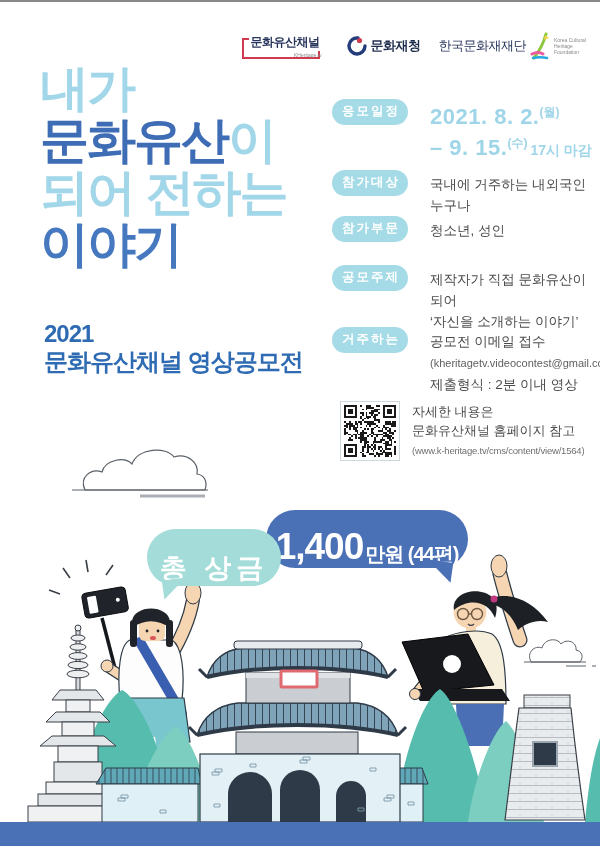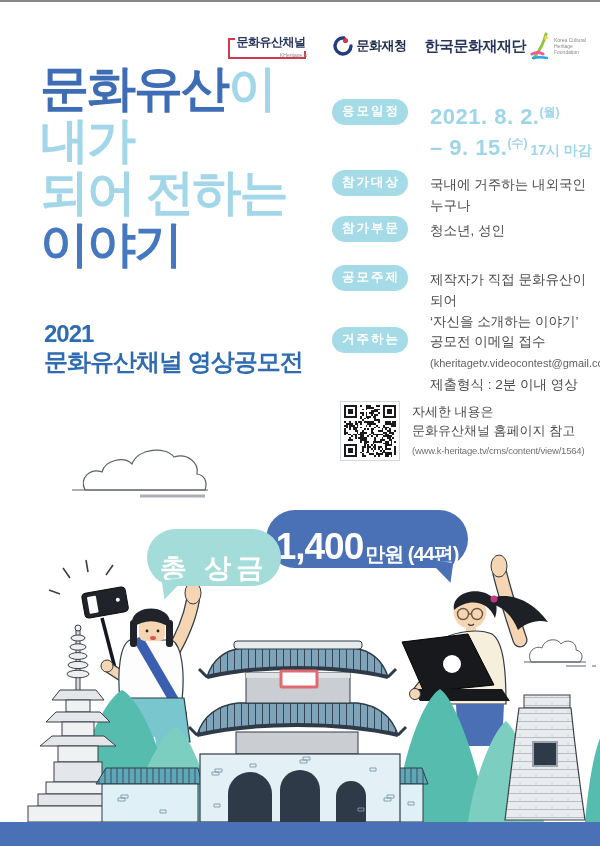--- a/index.html
+++ b/index.html
@@ -7,21 +7,21 @@
           font-family:"Liberation Sans", sans-serif;margin:2px auto;}
   
   .logos{position:absolute;top:28px;right:12px;display:flex;align-items:center;gap:18px;z-index:4;}
   .logo1{position:relative;padding:4px 7px;}
   .l1frame{position:absolute;left:0;top:8px;width:74px;height:17px;border:2px solid #cf3a4e;}
   .l1text{position:relative;font-size:12px;font-weight:800;color:#27355c;background:#fff;padding:0 2px;letter-spacing:-0.5px;}
   .l1sub{position:relative;font-size:5px;color:#8a8a8a;text-align:right;margin-top:1px;}
   .logo2{display:flex;align-items:center;gap:4px;}
   .l2text{font-size:13px;font-weight:800;color:#1c2b4a;letter-spacing:-0.5px;}
   .logo3{display:flex;align-items:center;gap:4px;}
-  .l3text{font-size:15px;font-weight:700;color:#27355c;letter-spacing:-0.5px;}
+  .l3text{font-size:13px;font-weight:400;color:#27355c;letter-spacing:-0.5px;}
   .l3sub{font-size:5px;color:#8a8a8a;width:34px;line-height:6px;}
   
   .title{position:absolute;left:40px;top:60px;font-weight:800;font-size:49px;line-height:52px;letter-spacing:-2px;z-index:2;}
   .t-light{color:#a2d6e9;}
   .t-mid{color:#3e6db5;}
   .t-mid2{color:#4678c0;}
   .subtitle{position:absolute;left:44px;top:318px;font-weight:800;color:#2e6bb3;font-size:24px;line-height:28px;letter-spacing:-1px;z-index:2;}
   
   .sec{position:absolute;left:332px;display:flex;gap:22px;align-items:flex-start;z-index:2;width:268px;}
   .pill{background:#a5dbe6;color:#fff;font-weight:700;font-size:12.5px;letter-spacing:2px;
@@ -80,22 +80,22 @@
         <path d="M4,26 C10,18 14,10 16,2" stroke="#8dc63f" stroke-width="3" fill="none" stroke-linecap="round"></path>
         <path d="M2,22 C6,20 10,20 13,22" stroke="#ec5ba1" stroke-width="3" fill="none" stroke-linecap="round"></path>
         <path d="M3,26 C8,25 12,25 17,26" stroke="#27aae1" stroke-width="2.6" fill="none" stroke-linecap="round"></path>
         <path d="M15,3 L19,6 L14,8 Z" fill="#f8d24a"></path>
       </svg>
       <span class="l3sub">Korea Cultural Heritage Foundation</span>
     </div>
   </div>
 
   <div class="title">
+    <div><span class="t-light">내가</span></div>
     <div><span class="t-mid">문화유산</span><span class="t-light">이</span></div>
-    <div><span class="t-light">내가</span></div>
     <div><span class="t-light">되어 전하는</span></div>
     <div><span class="t-mid2">이야기</span></div>
   </div>
   <div class="subtitle">
     <div>2021</div>
     <div>문화유산채널 영상공모전</div>
   </div>
 
   <div class="sec sec-schedule">
     <div class="pill">응모일정</div>

